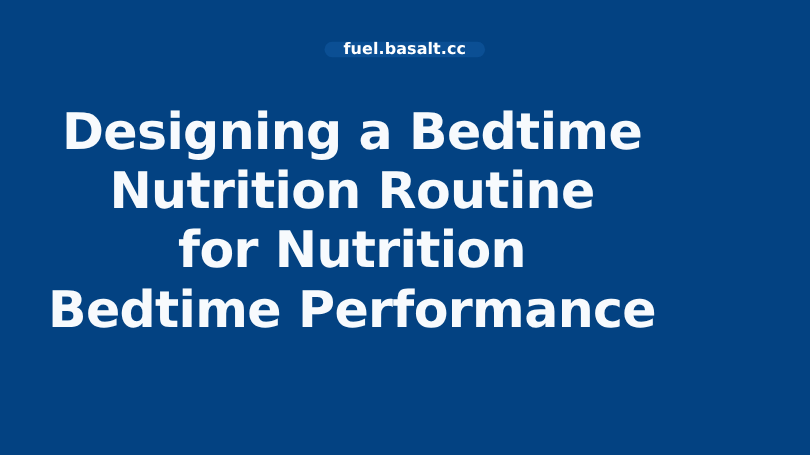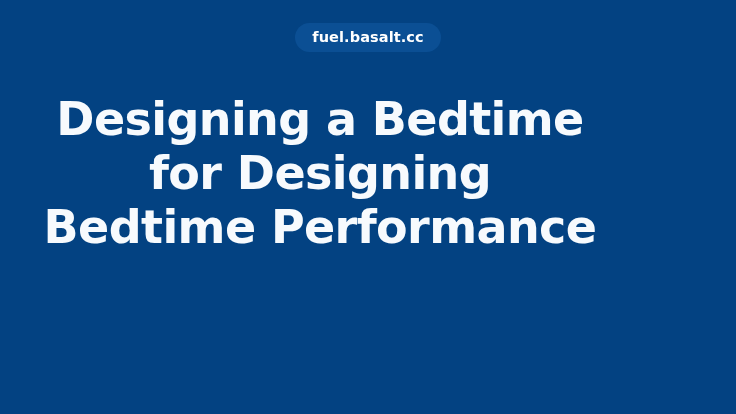--- a/index.html
+++ b/index.html
@@ -33,25 +33,26 @@
     width: 736px;
     display: flex;
     justify-content: center;
     align-items: center;
   }
 
   #site-badge {
     display: inline-flex;
     align-items: center;
     justify-content: center;
-    height: 29px;
+    height: 14px;
     padding: 0 17px;
     border-radius: 999px;
     background: #0b4f94;
     box-sizing: border-box;
+    margin-top: 15px;
   }
 
   #site-badge-label {
     color: #ffffff;
     font-family: "DejaVu Sans", "Liberation Sans", sans-serif;
     font-size: 14.5px;
     font-weight: 700;
     letter-spacing: 0.1px;
     line-height: 1;
     white-space: nowrap;
@@ -85,17 +86,18 @@
 <div id="card">
 
   <div id="badge-row">
     <div id="site-badge">
       <span id="site-badge-label">fuel.basalt.cc</span>
     </div>
   </div>
 
   <div id="headline">
     <span class="headline-line">Designing a Bedtime</span>
-    <span class="headline-line">for Designing</span>
+    <span class="headline-line">Nutrition Routine</span>
+    <span class="headline-line">for Nutrition</span>
     <span class="headline-line">Bedtime Performance</span>
   </div>
 
 </div>
 
 </body></html>

